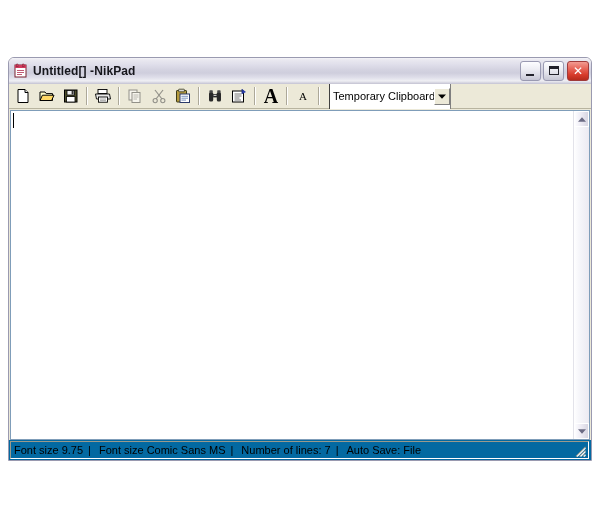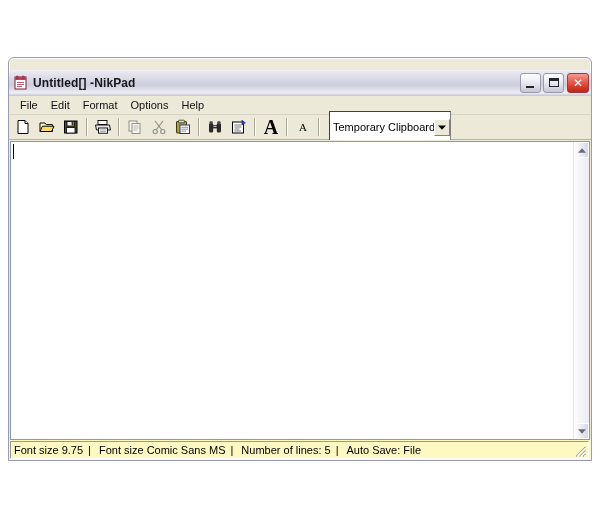--- a/index.html
+++ b/index.html
@@ -47,21 +47,20 @@
         #cfcedd 58%,
         #dedde9 74%,
         #efeff4 88%,
         #c3c2d2 100%);
     border-radius: 5px 5px 0 0;
     display: flex;
     align-items: center;
     padding: 0 2px 0 4px;
     box-sizing: border-box;
     position: relative;
-    margin-top: 12px;
   }
 
   #app-icon {
     width: 16px;
     height: 16px;
     position: relative;
     flex: 0 0 16px;
     margin-right: 4px;
   }
 
@@ -287,21 +286,21 @@
   .sb-track {
     flex: 1 1 auto;
     background: linear-gradient(to right, #ffffff 0%, #f6f6fa 35%, #eceaf2 100%);
     min-height: 0;
   }
 
   
   #statusbar {
     flex: 0 0 20px;
     height: 20px;
-    background: #fef9c3;
+    background: #0369a1;
     display: flex;
     align-items: center;
     padding: 0 2px 1px 1px;
     box-sizing: border-box;
   }
   #status-panel {
     flex: 1 1 auto;
     height: 18px;
     border: 1px solid #ffffff;
     border-top-color: #9a9a8c;
@@ -358,27 +357,20 @@
         <span class="min-bar"></span>
       </div>
       <div class="winbtn max">
         <span class="max-box"></span>
       </div>
       <div class="winbtn close">
         <span class="glyph">✕</span>
       </div>
     </div>
 
-    <div id="menubar">
-      <div class="menu-item">File</div>
-      <div class="menu-item">Edit</div>
-      <div class="menu-item">Format</div>
-      <div class="menu-item">Options</div>
-      <div class="menu-item">Help</div>
-    </div>
 
     <div id="toolbar">
 
       <div class="tb-btn">
         <span>
           <svg width="16" height="16" viewBox="0 0 16 16">
             <path d="M3 1.5 L10 1.5 L13 4.5 L13 14.5 L3 14.5 Z" fill="#ffffff" stroke="#000000" stroke-width="1"></path>
             <path d="M10 1.5 L10 4.5 L13 4.5" fill="#e8e8e8" stroke="#000000" stroke-width="1"></path>
           </svg>
         </span>
@@ -532,21 +524,21 @@
         </div>
       </div>
     </div>
 
     <div id="statusbar">
       <div id="status-panel">
         <span class="status-seg">Font size 9.75</span>
         <span class="status-div">|</span>
         <span class="status-seg">Font size Comic Sans MS</span>
         <span class="status-div">|</span>
-        <span class="status-seg">Number of lines:  5</span>
+        <span class="status-seg">Number of lines:  7</span>
         <span class="status-div">|</span>
         <span class="status-seg">Auto Save: File</span>
 
         <div id="resize-grip">
           <svg width="14" height="14" viewBox="0 0 14 14">
             <g stroke="#9a9a8c" stroke-width="1.1">
               <line x1="12.5" y1="3" x2="3" y2="12.5"></line>
               <line x1="12.5" y1="6.5" x2="6.5" y2="12.5"></line>
               <line x1="12.5" y1="10" x2="10" y2="12.5"></line>
             </g>

